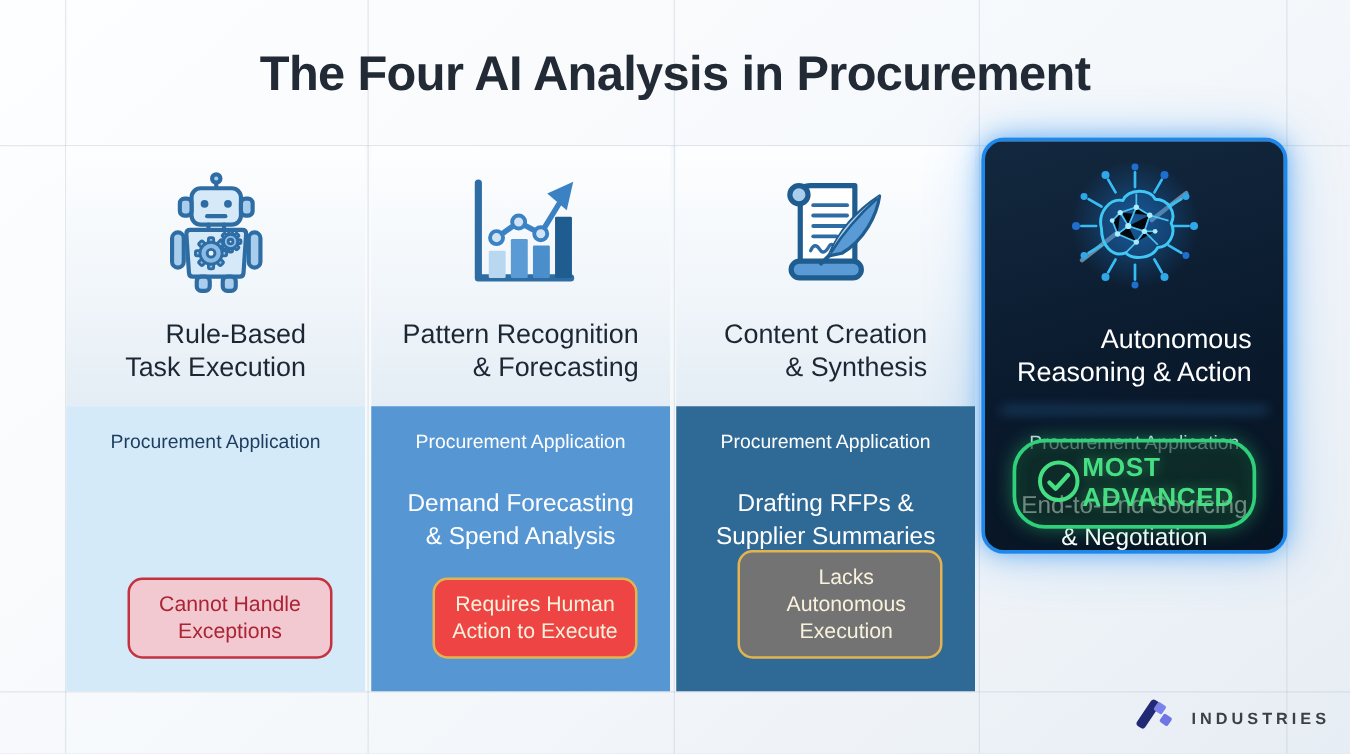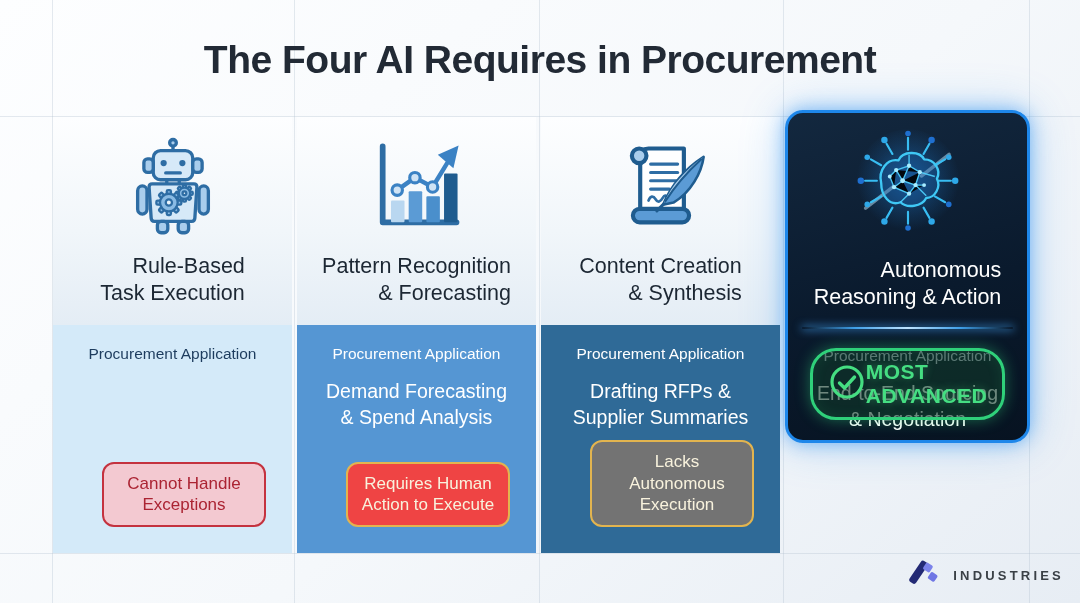--- a/index.html
+++ b/index.html
@@ -37,21 +37,21 @@
     color:#1c2733; line-height:1.25; white-space:pre-line;
   }
 
   .col-bottom{
     flex:1; position:relative; text-align:center; padding-top:20px;
   }
   .panel-1{ background:#d4eaf9; color:#15334f; }
   .panel-2{ background:#5596d3; color:#ffffff; }
   .panel-3{ background:#2f6a97; color:#ffffff; }
 
-  .app-label{ font-size:15.5px; margin-bottom:15px; }
+  .app-label{ font-size:15.5px; margin-bottom:27px; }
   .panel-1 .app-label{ color:#1d3c5e; }
   .app-text{ font-size:19.5px; line-height:1.35; white-space:pre-line; }
 
   .badge{
     position:absolute; left:26px; right:26px; bottom:26px;
     padding:9px 6px; border-radius:12px; font-size:17px; line-height:1.28;
     white-space:pre-line;
     margin-left:23px;
   }
   .badge-red{ background:#f3c9d1; border:2px solid #c4323f; color:#ab2433; font-weight:500; }
@@ -105,21 +105,21 @@
 <div class="stage">
 
   <div class="grid-v" style="left:52px"></div>
   <div class="grid-v" style="left:294px"></div>
   <div class="grid-v" style="left:539px"></div>
   <div class="grid-v" style="left:783px"></div>
   <div class="grid-v" style="left:1029px"></div>
   <div class="grid-h" style="top:116px"></div>
   <div class="grid-h" style="top:553px"></div>
 
-  <h1 class="page-title">The Four AI Requires in Procurement</h1>
+  <h1 class="page-title">The Four AI Analysis in Procurement</h1>
 
   <div class="cols">
 
     <section class="col">
       <div class="col-top">
         <span>
           <svg width="104" height="104" viewBox="0 0 100 100">
             <g stroke="#2e6da4" stroke-width="3.2" stroke-linecap="round" stroke-linejoin="round" fill="none">
               <line x1="50" y1="15" x2="50" y2="10"></line>
               <circle cx="50" cy="7.5" r="3.2" fill="#a9cdec"></circle>

